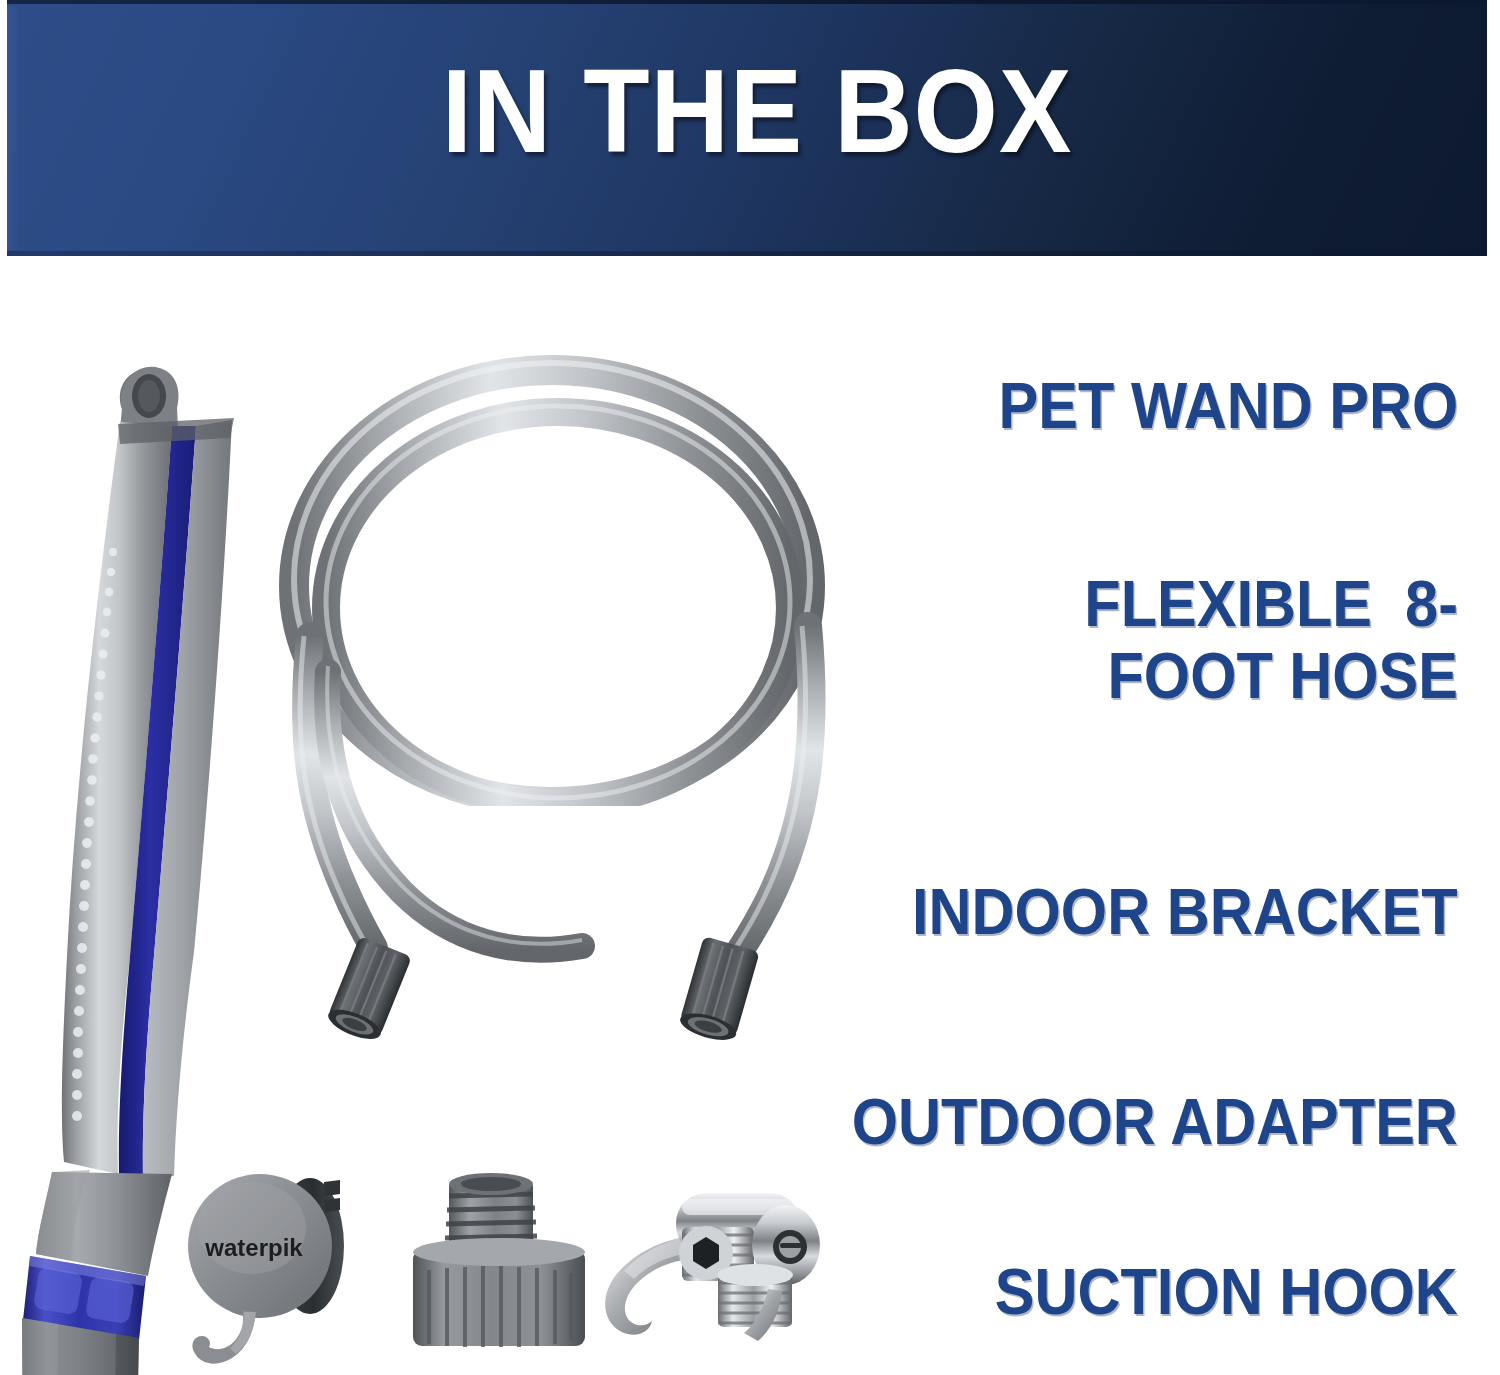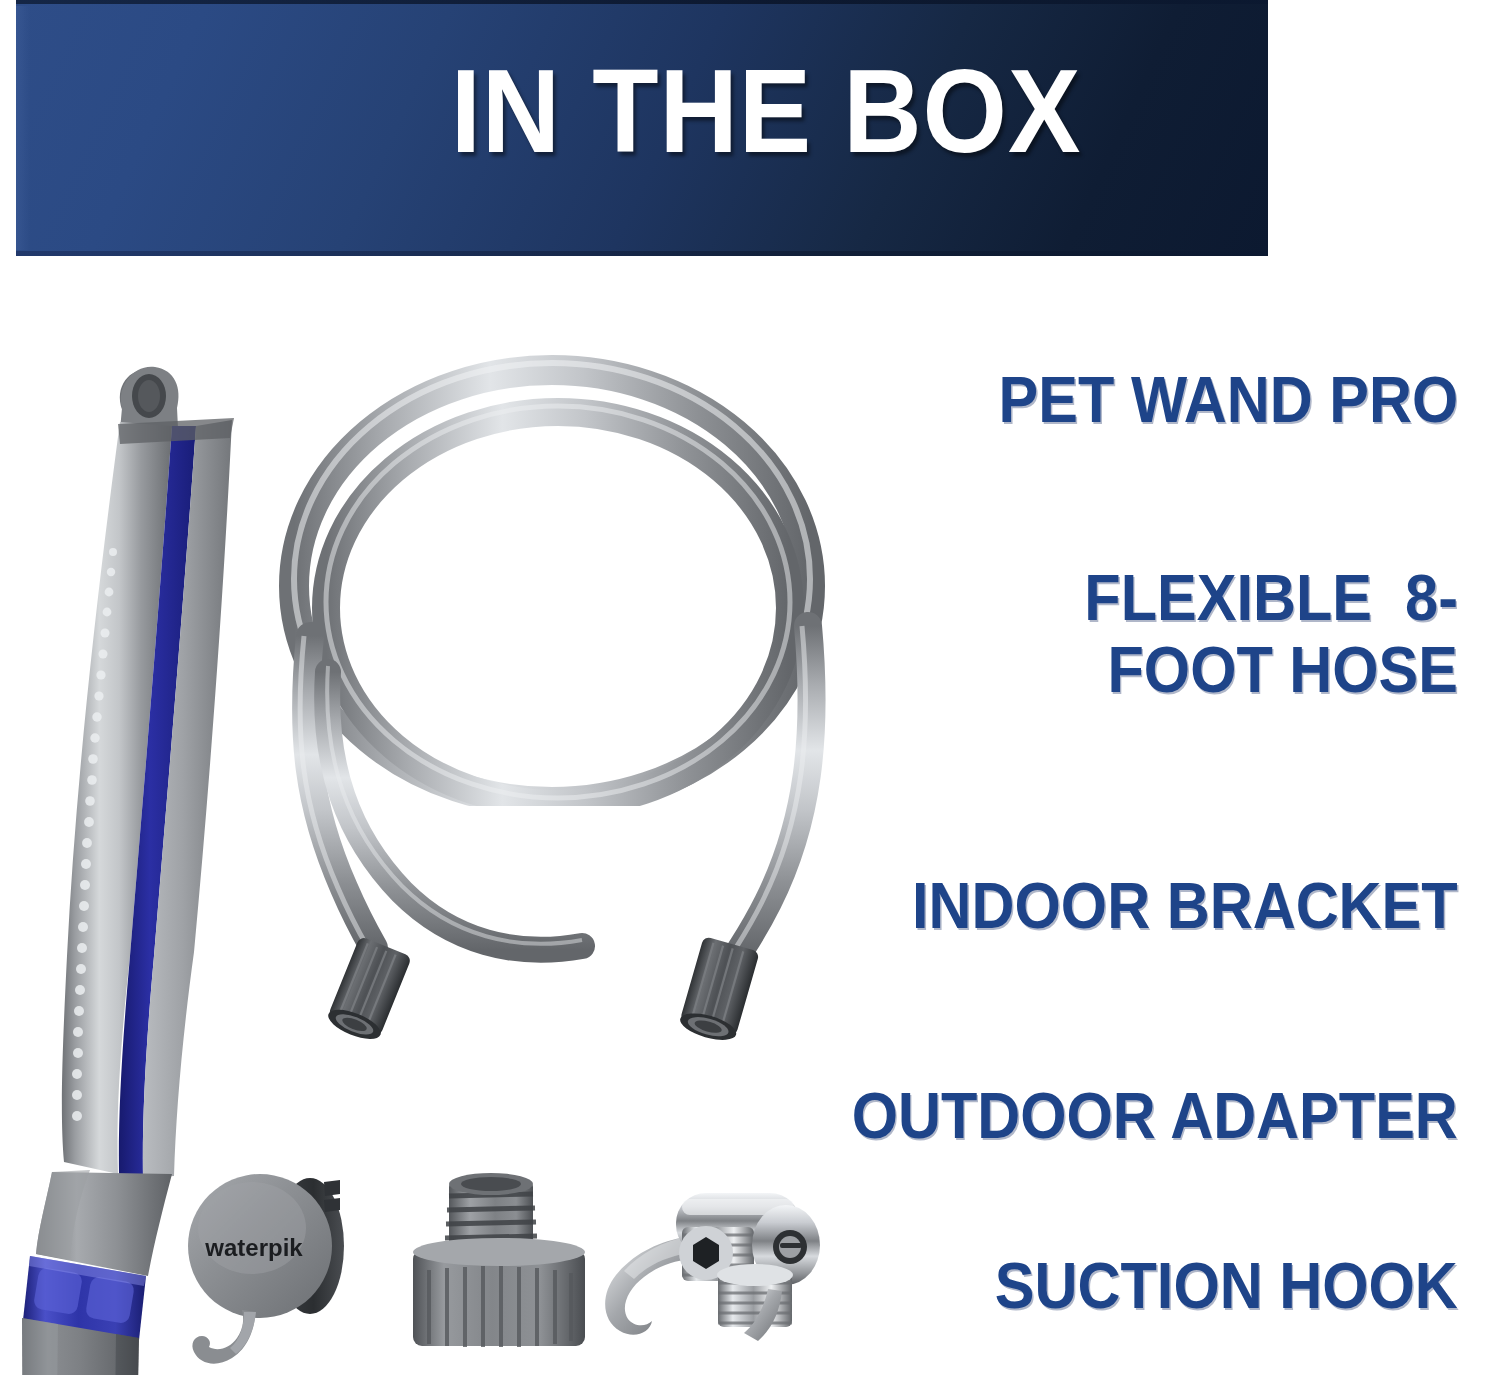--- a/index.html
+++ b/index.html
@@ -5,21 +5,21 @@
   html,body{margin:0;padding:0;}
   body{
     width:1500px;height:1375px;
     background:#ffffff;
     font-family:"Liberation Sans", sans-serif;
     overflow:hidden;
     position:relative;
   }
   
   .banner{
-    position:absolute;left:16px;top:0;width:1252px;height:256px;
+    position:absolute;left:7px;top:0;width:1480px;height:256px;
     background:
       linear-gradient(115deg,
         #2e4d88 0%,
         #2b4a84 14%,
         #264275 32%,
         #1e3560 52%,
         #162844 70%,
         #0f1d34 85%,
         #0c1930 100%);
     overflow:hidden;
@@ -47,21 +47,21 @@
     line-height:118px;
     font-weight:bold;
     letter-spacing:1px;
     transform:scaleX(.92);
     text-shadow:3px 4px 4px rgba(0,0,0,.45);
     white-space:nowrap;
   }
 
   
   .labels{
-    position:absolute;right:42px;top:250px;width:700px;height:1119px;
+    position:absolute;right:42px;top:256px;width:700px;height:1119px;
   }
   .label{
     position:absolute;right:0;
     text-align:right;
     color:#1e4489;
     font-weight:bold;
     font-size:64px;
     line-height:72px;
     letter-spacing:0px;
     transform:scaleX(.93);

